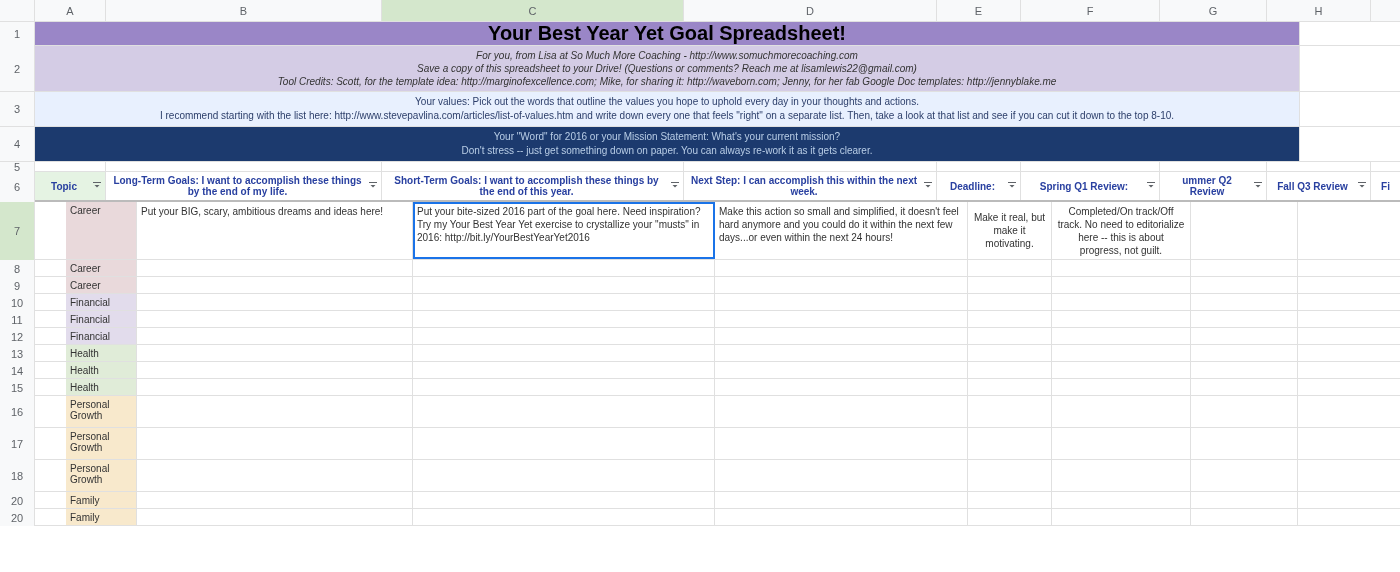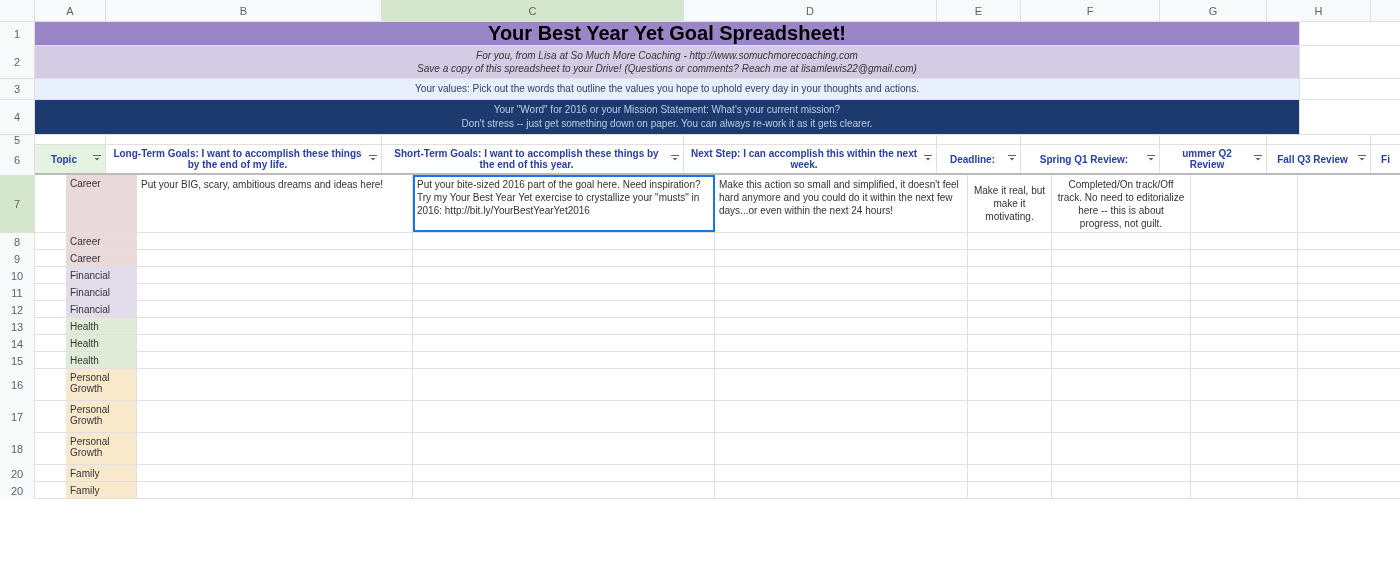--- a/index.html
+++ b/index.html
@@ -224,29 +224,31 @@
     <div class="cell title-cell">Your Best Year Yet Goal Spreadsheet!</div>
     <div class="cell ch"></div>
 
   </div>
 
   <div class="row subtitle-row">
     <div class="row-header">2</div>
     <div class="cell subtitle-cell">
       <div>For you, from Lisa at So Much More Coaching - http://www.somuchmorecoaching.com</div>
       <div>Save a copy of this spreadsheet to your Drive! (Questions or comments? Reach me at lisamlewis22@gmail.com)</div>
+      <div>Tool Credits: Scott, for the template idea: http://marginofexcellence.com; Mike, for sharing it: http://waveborn.com; Jenny, for her fab Google Doc templates: http://jennyblake.me</div>
     </div>
     <div class="cell ch"></div>
 
   </div>
 
   <div class="row values-row">
     <div class="row-header">3</div>
     <div class="cell values-cell">
       <div>Your values: Pick out the words that outline the values you hope to uphold every day in your thoughts and actions.</div>
+      <div>I recommend starting with the list here: http://www.stevepavlina.com/articles/list-of-values.htm and write down every one that feels "right" on a separate list. Then, take a look at that list and see if you can cut it down to the top 8-10.</div>
     </div>
     <div class="cell ch"></div>
 
   </div>
 
   <div class="row word-row">
     <div class="row-header">4</div>
     <div class="cell word-cell">
       <div>Your "Word" for 2016 or your Mission Statement: What's your current mission?</div>
       <div>Don't stress -- just get something down on paper. You can always re-work it as it gets clearer.</div>

